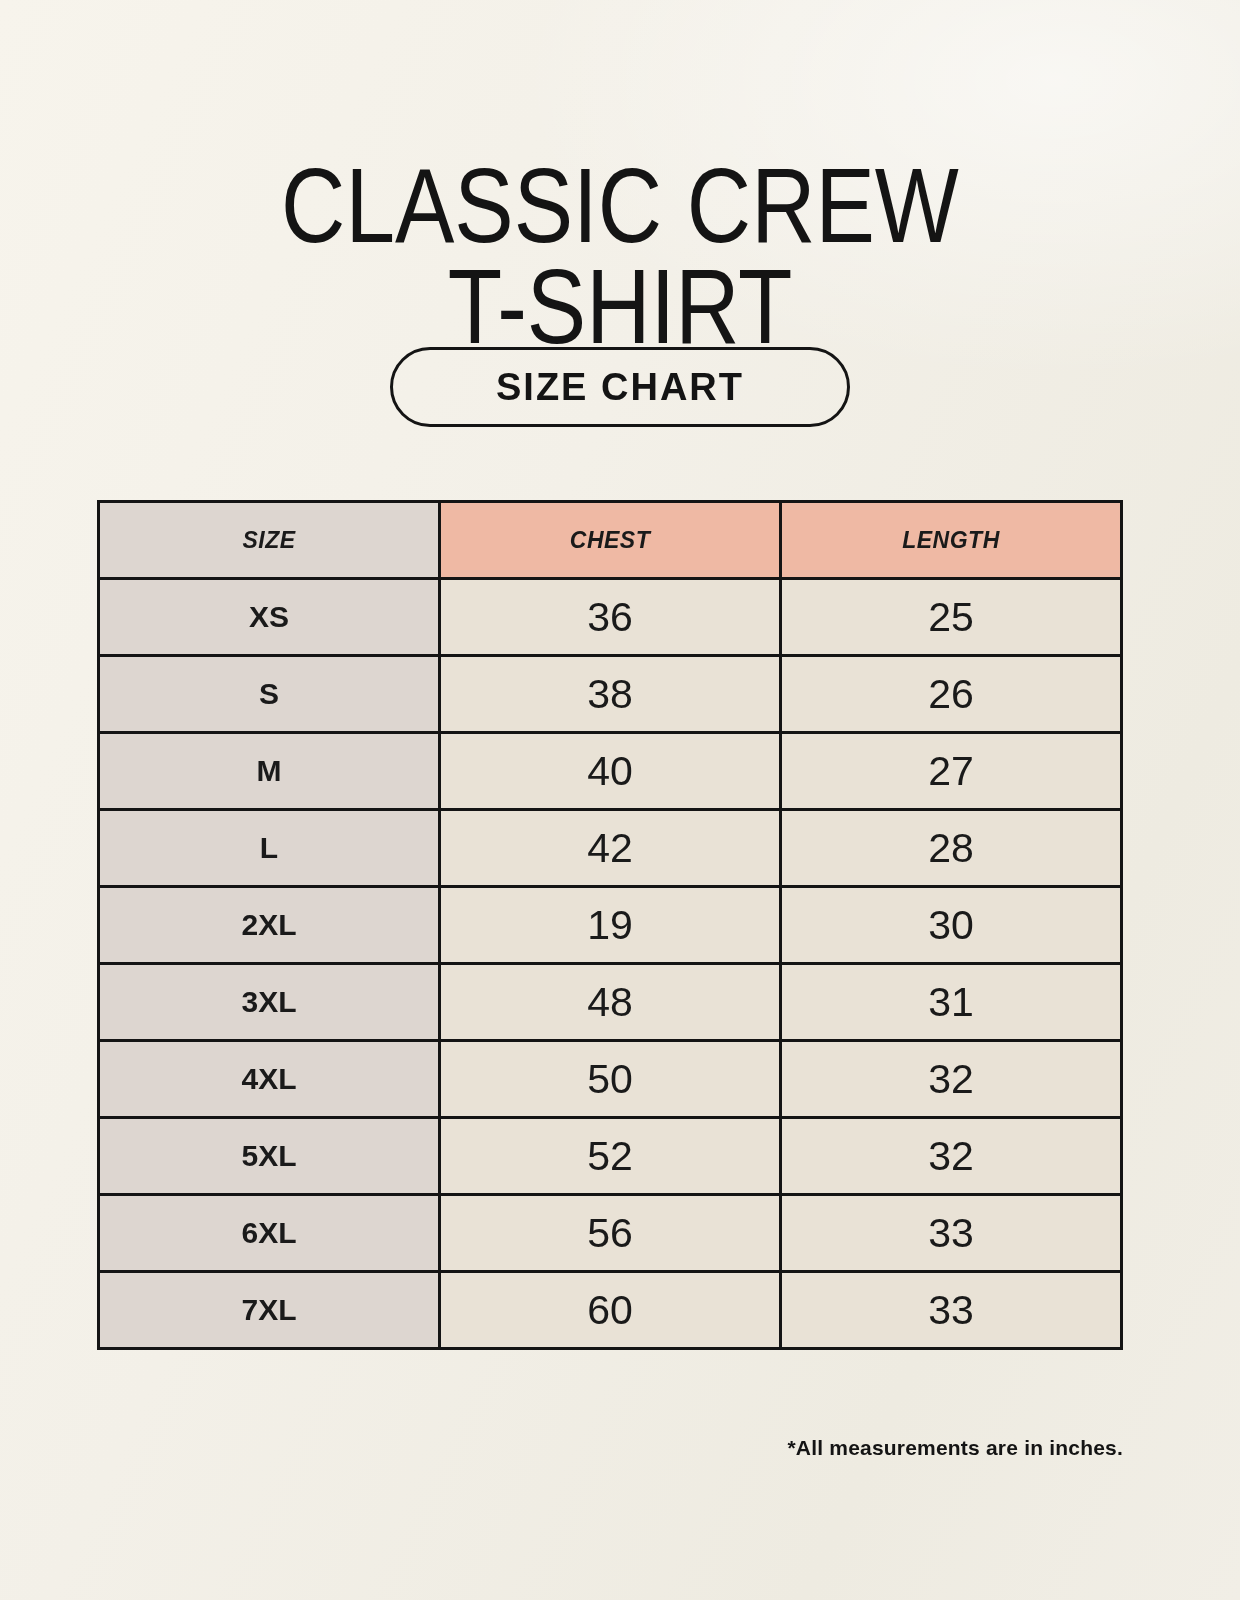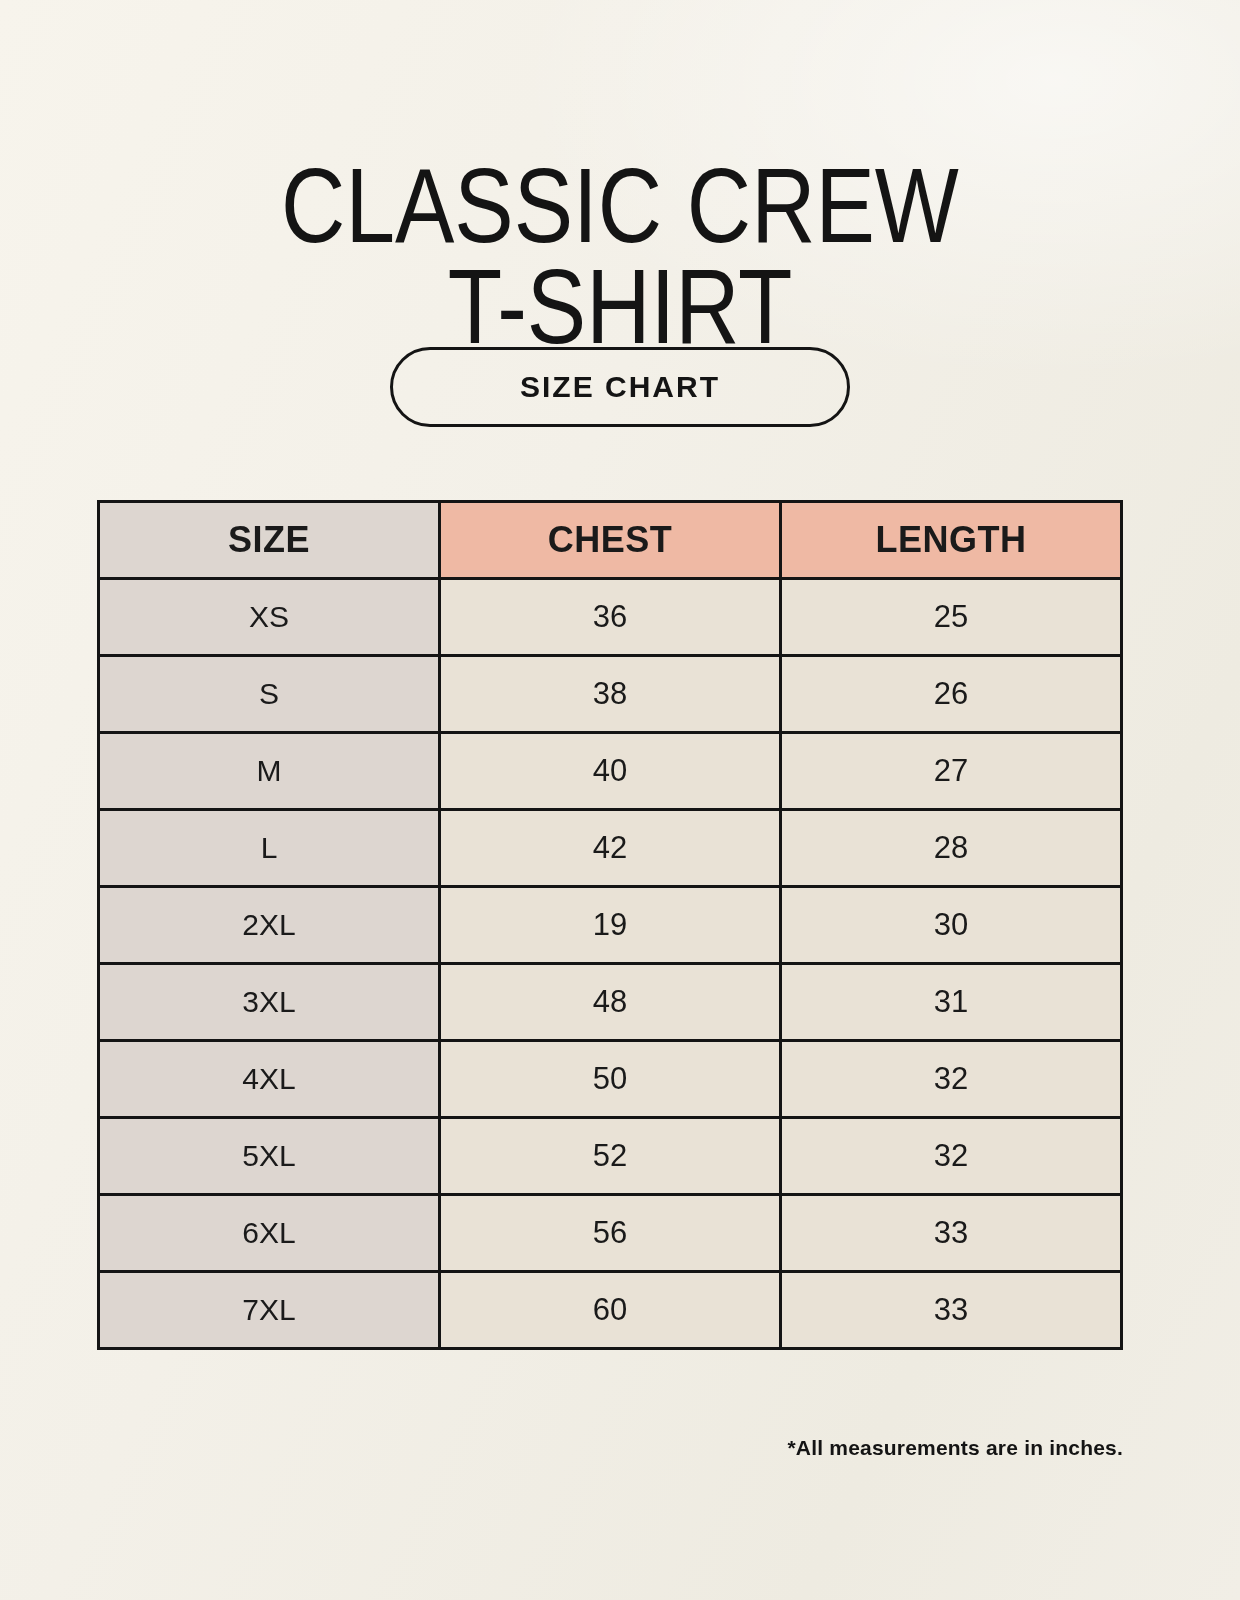--- a/index.html
+++ b/index.html
@@ -43,21 +43,21 @@
     transform: translateX(-50%);
     width: 460px;
     height: 80px;
     box-sizing: border-box;
     border: 3px solid #141414;
     border-radius: 42px;
     background: transparent;
     display: flex;
     align-items: center;
     justify-content: center;
-    font-size: 30px;
+    font-size: 38px;
     font-weight: 600;
     letter-spacing: 2px;
     color: #141414;
     text-align: center;
   }
   .table-wrap {
     position: absolute;
     top: 500px;
     left: 97px;
     width: 1026px;
@@ -68,38 +68,39 @@
     table-layout: fixed;
   }
   th, td {
     border: 3px solid #141414;
     height: 74px;
     text-align: center;
     vertical-align: middle;
     padding: 0;
   }
   thead th {
-    font-size: 36px;
+    font-size: 23px;
     font-weight: 700;
     letter-spacing: 0.5px;
+    font-style: italic;
   }
   thead th.size-head {
     background: #ddd6d0;
   }
   thead th.measure-head {
     background: #efb9a4;
   }
   tbody th.size-cell {
     background: #ddd6d0;
     font-size: 30px;
-    font-weight: 400;
+    font-weight: 700;
   }
   tbody td.value-cell {
     background: #e9e2d6;
-    font-size: 31px;
+    font-size: 41px;
     font-weight: 400;
   }
   .footnote {
     position: absolute;
     top: 1436px;
     left: 97px;
     width: 1026px;
     text-align: right;
     font-size: 21px;
     font-weight: 700;

